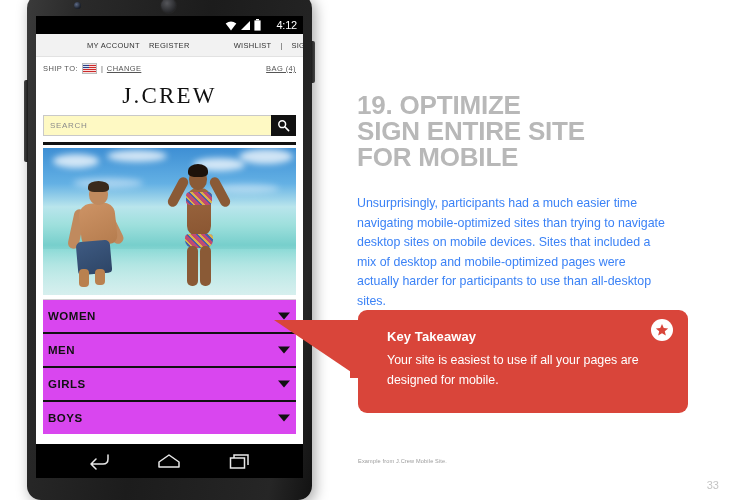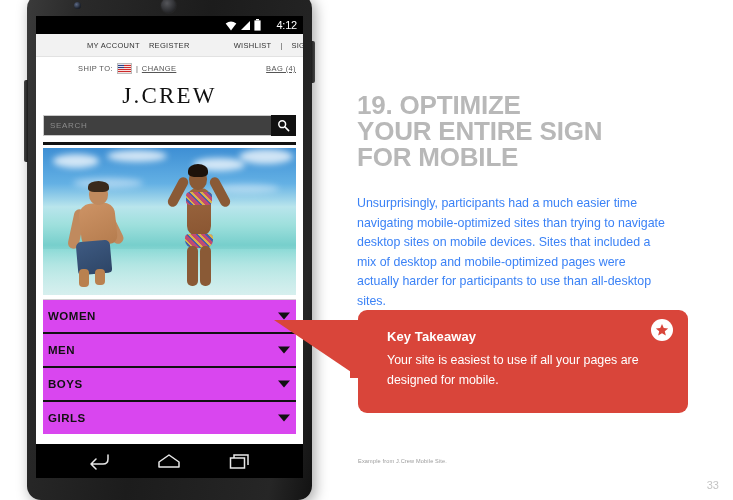--- a/index.html
+++ b/index.html
@@ -124,21 +124,21 @@
   .util-sep { font-size: 7.5px; color: #555; }
 
   #site-ship-bar {
     height: 23px;
     background: #ffffff;
     display: flex;
     align-items: center;
     padding: 0 7px;
     justify-content: space-between;
   }
-  .ship-left { display: flex; align-items: center; gap: 4px; margin-left: 35px; }
+  .ship-left { display: flex; align-items: center; gap: 4px; }
   .ship-label {
     font-size: 7.5px;
     color: #555555;
     letter-spacing: 0.4px;
   }
   .flag-icon {
     width: 13px; height: 9px;
     display: inline-block;
     position: relative;
     background: #cc2b2b;
@@ -191,21 +191,21 @@
   }
   #search-input {
     flex: 1;
     border: 1px solid #c9c9c9;
     border-right: none;
     font-size: 8px;
     color: #8b8b8b;
     padding-left: 6px;
     font-family: "Liberation Sans", sans-serif;
     letter-spacing: 0.7px;
-    background: #404040;
+    background: #fef9c3;
     outline: none;
     box-sizing: border-box;
     height: 21px;
   }
   #search-input::placeholder { color: #8b8b8b; }
   #search-button {
     width: 25px;
     background: #111111;
     border: none;
     display: flex;
@@ -616,25 +616,25 @@
       <div id="site-nav-list">
         <div class="nav-row">
           <span class="nav-row-label">WOMEN</span>
           <span class="nav-caret"></span>
         </div>
         <div class="nav-row thick">
           <span class="nav-row-label">MEN</span>
           <span class="nav-caret"></span>
         </div>
         <div class="nav-row thick">
+          <span class="nav-row-label">GIRLS</span>
+          <span class="nav-caret"></span>
+        </div>
+        <div class="nav-row thick">
           <span class="nav-row-label">BOYS</span>
-          <span class="nav-caret"></span>
-        </div>
-        <div class="nav-row thick">
-          <span class="nav-row-label">GIRLS</span>
           <span class="nav-caret"></span>
         </div>
       </div>
     </div>
 
     <div id="android-nav">
       <svg width="22" height="17" viewBox="0 0 22 17">
         <path d="M3 11 L8 6 M3 11 L8 16 M3 11 L15 11 Q20 11 20 6 L20 2" fill="none" stroke="#e8e8e8" stroke-width="1.5" stroke-linecap="round" stroke-linejoin="round"></path>
       </svg>
       <svg width="24" height="16" viewBox="0 0 24 16">
@@ -644,21 +644,21 @@
         <rect x="1.5" y="5" width="14" height="10" fill="none" stroke="#e8e8e8" stroke-width="1.5"></rect>
         <path d="M5 5 L5 2 L19 2 L19 12" fill="none" stroke="#e8e8e8" stroke-width="1.5"></path>
       </svg>
     </div>
   </div>
 
   <div id="content-col">
 
     <div id="page-heading">
       <span class="hl">19. OPTIMIZE</span>
-      <span class="hl">YOUR ENTIRE SIGN</span>
+      <span class="hl">SIGN ENTIRE SITE</span>
       <span class="hl">FOR MOBILE</span>
     </div>
 
     <p id="body-copy">Unsurprisingly, participants had a much easier time navigating mobile-optimized sites than trying to navigate desktop sites on mobile devices. Sites that included a mix of desktop and mobile-optimized pages were actually harder for participants to use than all-desktop sites.</p>
 
     <div id="key-takeaway">
       <div id="callout-pointer"></div>
       <div id="callout-notch"></div>
       <div id="callout-box"></div>
       <div id="callout-title">Key Takeaway</div>

